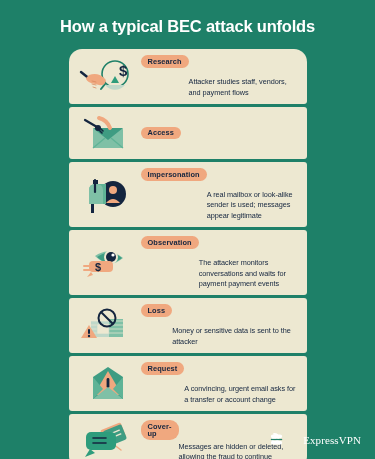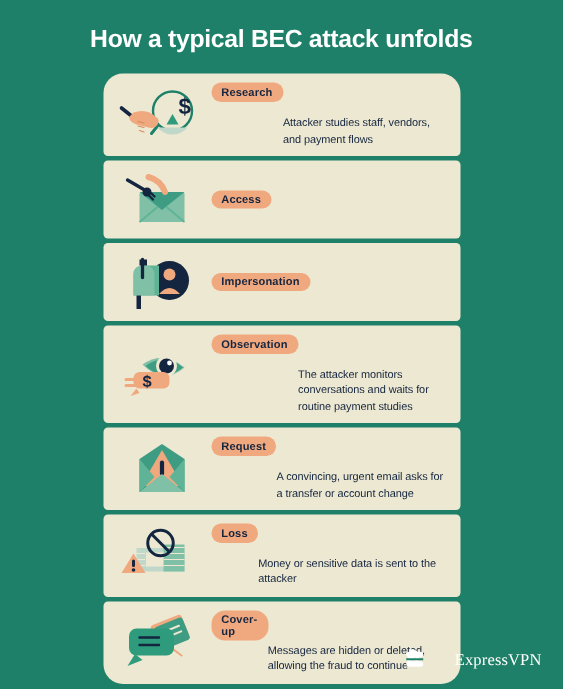--- a/index.html
+++ b/index.html
@@ -167,58 +167,41 @@
           <path d="M29 27 q7 -8 14 0 z" fill="#F0A87F"></path>
           <path d="M12 14 q0 -6 7 -6 h10 v20 h-17 z" fill="#5FB396"></path>
           <path d="M12 14 q0 -6 7 -6 q7 0 7 6 v14 h-14 z" fill="#7FC0A6"></path>
           <rect x="14" y="28" width="3" height="9" fill="#14253F"></rect>
           <path d="M18 4 L18 16" stroke="#14253F" stroke-width="2.2" stroke-linecap="round"></path>
           <rect x="16" y="4" width="5" height="4" fill="#14253F"></rect>
         </svg>
       </div>
       <div class="step-body">
         <span class="badge">Impersonation</span>
+        <div class="desc">A real mailbox or look-alike sender is used; messages appear legitimate</div>
       </div>
     </div>
 
     <div class="step">
       <div class="step-icon">
         <svg width="58" height="38" viewBox="0 0 58 38">
           <path d="M18 12 q14 -10 28 2 q-14 12 -28 -2 z" fill="#7FC0A6"></path>
           <path d="M20 13 q13 -9 25 1 q-13 10 -25 -1 z" fill="#3E9C82"></path>
           <circle cx="34" cy="13" r="7" fill="#EDE8D1"></circle>
           <circle cx="34" cy="13" r="5" fill="#14253F"></circle>
           <circle cx="36" cy="11" r="1.6" fill="#FFFFFF"></circle>
           <path d="M16 17 h16 a4 4 0 0 1 4 4 v3 a4 4 0 0 1 -4 4 h-16 a4 4 0 0 1 -4 -4 v-3 a4 4 0 0 1 4 -4 z" fill="#F0A87F"></path>
           <path d="M14 28 l-4 5 l6 -2 z" fill="#F0A87F"></path>
           <text x="18" y="27" font-family="'Liberation Sans',sans-serif" font-size="11" font-weight="bold" fill="#14253F">$</text>
           <path d="M7 22 h7 M7 26 h7" stroke="#F0A87F" stroke-width="2" stroke-linecap="round"></path>
         </svg>
       </div>
       <div class="step-body">
         <span class="badge">Observation</span>
-        <div class="desc">The attacker monitors conversations and waits for routine payment studies</div>
-      </div>
-    </div>
-
-    <div class="step">
-      <div class="step-icon">
-        <svg width="58" height="38" viewBox="0 0 58 38">
-          <path d="M16 12 L31 2 L46 12 v22 h-30 z" fill="#3E9C82"></path>
-          <path d="M31 6 L45 30 h-28 z" fill="#F0A87F"></path>
-          <rect x="29.6" y="13" width="2.8" height="10" rx="1.4" fill="#14253F"></rect>
-          <circle cx="31" cy="26" r="1.7" fill="#14253F"></circle>
-          <path d="M16 34 L31 22 L46 34 z" fill="#7FC0A6"></path>
-          <path d="M16 12 L16 34 L26 24 z" fill="#5FB396"></path>
-          <path d="M46 12 L46 34 L36 24 z" fill="#5FB396"></path>
-        </svg>
-      </div>
-      <div class="step-body">
-        <span class="badge">Request</span>
-        <div class="desc">A convincing, urgent email asks for a transfer or account change</div>
+        <div class="desc">The attacker monitors conversations and waits for payment payment events</div>
       </div>
     </div>
 
     <div class="step">
       <div class="step-icon">
         <svg width="58" height="38" viewBox="0 0 58 38">
           <rect x="14" y="14" width="32" height="16" fill="#BFD8C9"></rect>
           <rect x="32" y="12" width="14" height="18" fill="#7FC0A6"></rect>
           <path d="M14 14 h32 M14 18 h32 M14 22 h32 M14 26 h32" stroke="#EDE8D1" stroke-width="0.7"></path>
           <rect x="20" y="17" width="12" height="10" fill="#EDE8D1" stroke="#BFD8C9" stroke-width="0.6"></rect>
@@ -228,20 +211,38 @@
           <rect x="11" y="22" width="2" height="5" rx="1" fill="#14253F"></rect>
           <circle cx="12" cy="29" r="1.2" fill="#14253F"></circle>
         </svg>
       </div>
       <div class="step-body">
         <span class="badge">Loss</span>
         <div class="desc">Money or sensitive data is sent to the attacker</div>
       </div>
     </div>
 
+    <div class="step">
+      <div class="step-icon">
+        <svg width="58" height="38" viewBox="0 0 58 38">
+          <path d="M16 12 L31 2 L46 12 v22 h-30 z" fill="#3E9C82"></path>
+          <path d="M31 6 L45 30 h-28 z" fill="#F0A87F"></path>
+          <rect x="29.6" y="13" width="2.8" height="10" rx="1.4" fill="#14253F"></rect>
+          <circle cx="31" cy="26" r="1.7" fill="#14253F"></circle>
+          <path d="M16 34 L31 22 L46 34 z" fill="#7FC0A6"></path>
+          <path d="M16 12 L16 34 L26 24 z" fill="#5FB396"></path>
+          <path d="M46 12 L46 34 L36 24 z" fill="#5FB396"></path>
+        </svg>
+      </div>
+      <div class="step-body">
+        <span class="badge">Request</span>
+        <div class="desc">A convincing, urgent email asks for a transfer or account change</div>
+      </div>
+    </div>
+
     <div class="step last">
       <div class="step-icon">
         <svg width="58" height="38" viewBox="0 0 58 38">
           <g transform="rotate(-22 36 14)">
             <rect x="26" y="4" width="22" height="16" rx="2" fill="#F0A87F"></rect>
             <rect x="28" y="6" width="20" height="16" rx="2" fill="#3E9C82"></rect>
             <path d="M31 11 h13 M31 15 h13" stroke="#EDE8D1" stroke-width="1.4" stroke-linecap="round"></path>
           </g>
           <path d="M36 22 l8 6" stroke="#F0A87F" stroke-width="1.4" stroke-linecap="round"></path>
           <path d="M14 10 h20 a5 5 0 0 1 5 5 v8 a5 5 0 0 1 -5 5 h-20 a5 5 0 0 1 -5 -5 v-8 a5 5 0 0 1 5 -5 z" fill="#2E9C7C"></path>

